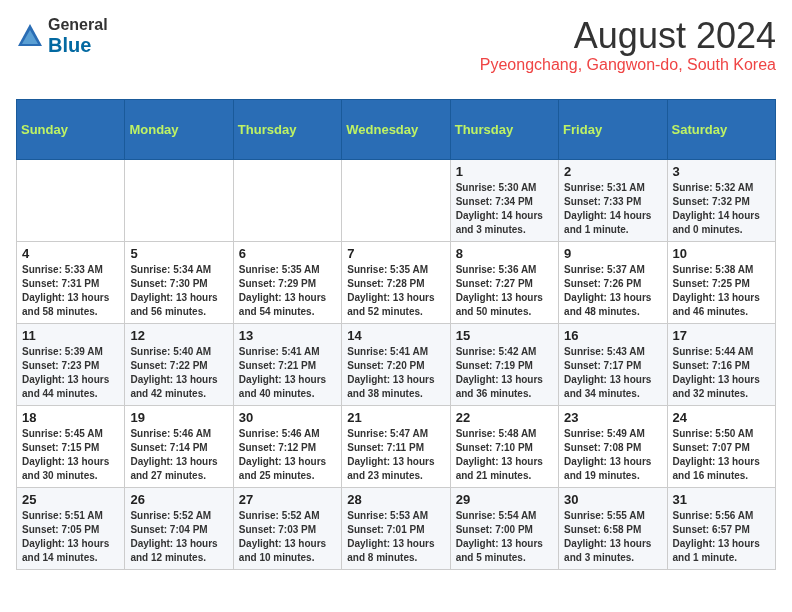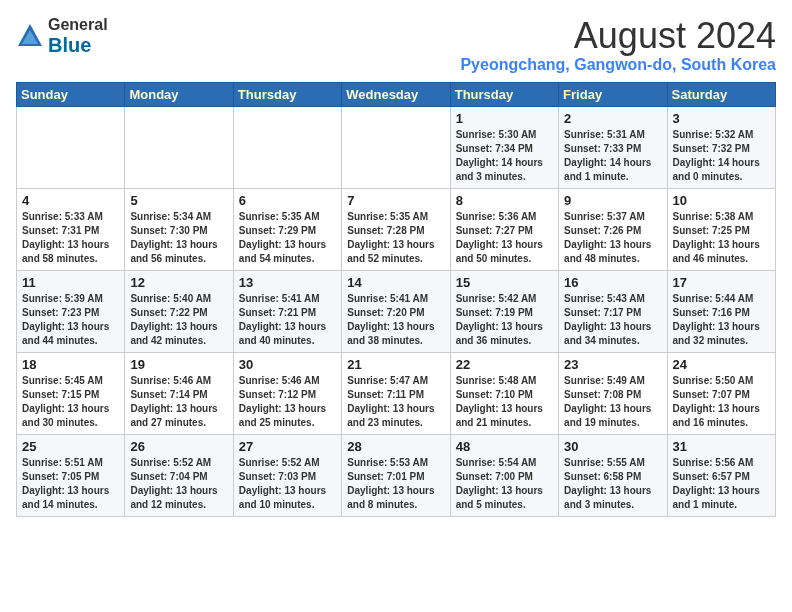--- a/index.html
+++ b/index.html
@@ -7,21 +7,21 @@
       font-family: Arial, sans-serif;
       background: #fff;
       width: 792px;
       min-height: 612px;
       padding: 16px;
     }
     .header-area {
       display: flex;
       align-items: flex-start;
       justify-content: space-between;
-      margin-bottom: 8px;
+      margin-bottom: 25px;
     }
     .logo {
       display: flex;
       align-items: center;
       gap: 4px;
     }
     .logo-text {
       display: flex;
       flex-direction: column;
       line-height: 1.1;
@@ -44,32 +44,32 @@
       text-align: right;
     }
     .main-title {
       font-size: 36px;
       font-weight: normal;
       color: #333;
       line-height: 1.1;
     }
     .subtitle {
       font-size: 16px;
-      color: #3b82f6;
-      font-weight: bold;
+      color: #ef4444;
+      font-weight: normal;
     }
     .calendar {
       width: 100%;
       border-collapse: collapse;
       font-size: 11px;
     }
     .calendar thead tr th {
       background-color: #2a6db5;
-      color: #fef9c3;
-      padding: 4px 4px;
+      color: #bef264;
+      padding: 22px 4px;
       text-align: left;
       font-size: 13px;
       font-weight: bold;
       border: 1px solid #1a5a9a;
     }
     .calendar tbody tr td {
       border: 1px solid #ccc;
       vertical-align: top;
       padding: 4px 5px;
       width: calc(100% / 7);
@@ -251,21 +251,21 @@
         </td>
         <td>
           <span class="day-number">27</span>
           <div class="day-info">Sunrise: 5:52 AM<br>Sunset: 7:03 PM<br>Daylight: 13 hours<br>and 10 minutes.</div>
         </td>
         <td>
           <span class="day-number">28</span>
           <div class="day-info">Sunrise: 5:53 AM<br>Sunset: 7:01 PM<br>Daylight: 13 hours<br>and 8 minutes.</div>
         </td>
         <td>
-          <span class="day-number">48</span>
+          <span class="day-number">29</span>
           <div class="day-info">Sunrise: 5:54 AM<br>Sunset: 7:00 PM<br>Daylight: 13 hours<br>and 5 minutes.</div>
         </td>
         <td>
           <span class="day-number">30</span>
           <div class="day-info">Sunrise: 5:55 AM<br>Sunset: 6:58 PM<br>Daylight: 13 hours<br>and 3 minutes.</div>
         </td>
         <td>
           <span class="day-number">31</span>
           <div class="day-info">Sunrise: 5:56 AM<br>Sunset: 6:57 PM<br>Daylight: 13 hours<br>and 1 minute.</div>
         </td>

